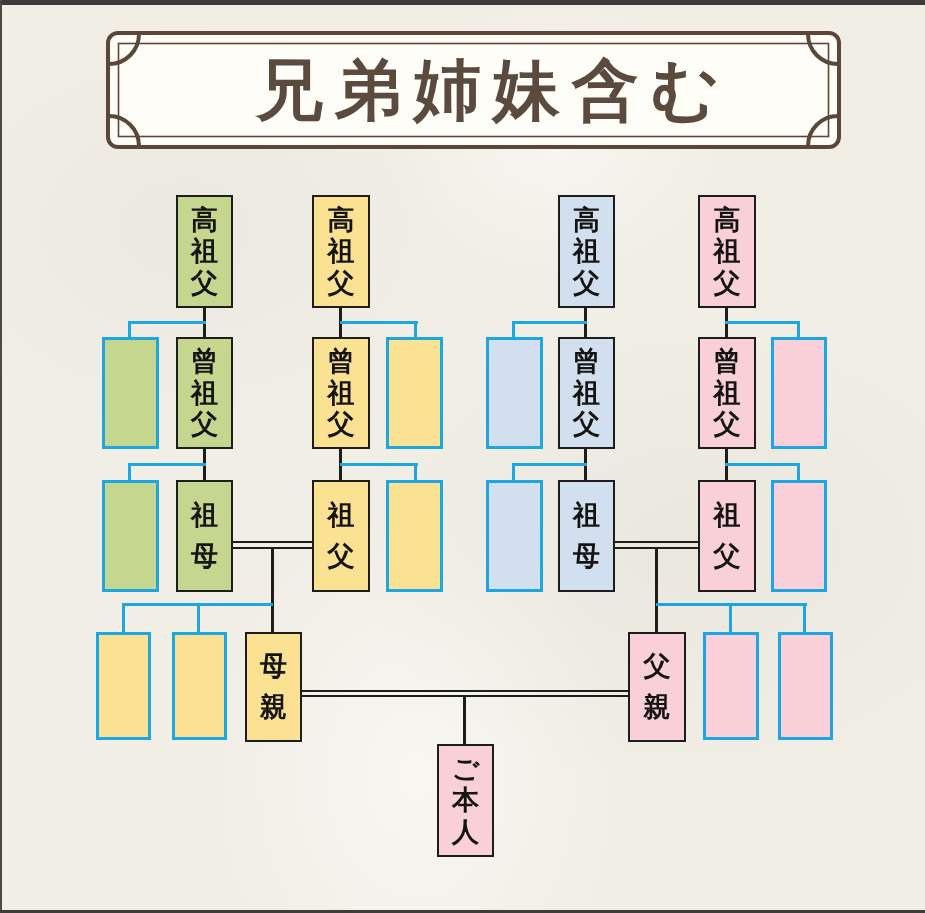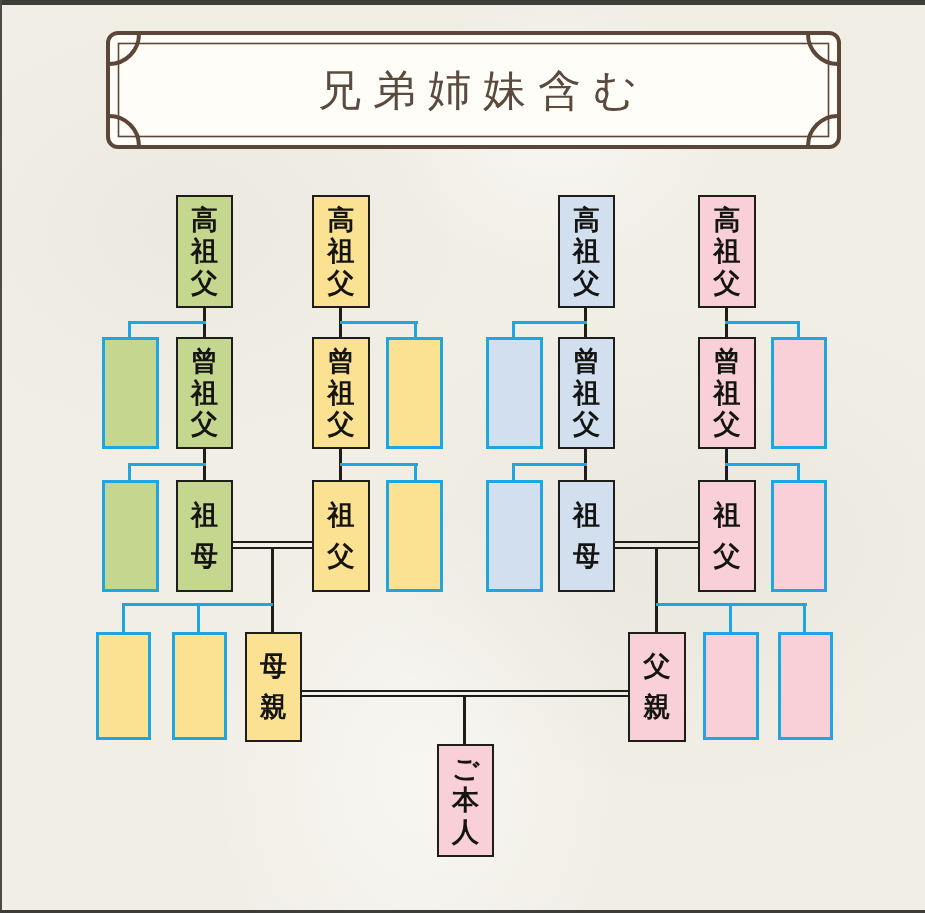--- a/index.html
+++ b/index.html
@@ -14,23 +14,23 @@
     font-family:"Liberation Serif","DejaVu Serif",serif;
   }
   .edge{position:absolute;background:#3c3c38;}
   .edge-top{left:0;top:0;width:925px;height:5px;}
   .edge-left{left:0;top:0;width:2px;height:913px;background:#4b4b45;}
   .edge-bottom{left:0;top:910px;width:925px;height:3px;}
 
   .banner{position:absolute;left:105px;top:30px;width:737px;height:120px;}
   .banner svg{position:absolute;left:0;top:0;}
   .banner-title{
-    position:absolute;left:4px;top:0;width:100%;height:100%;
+    position:absolute;left:14px;top:0;width:100%;height:100%;
     display:flex;align-items:center;justify-content:center;
-    font-size:43px;font-weight:400;color:#5b4a3e;letter-spacing:12px;
+    font-size:67px;font-weight:700;color:#5b4a3e;letter-spacing:12px;
     text-indent:12px;line-height:1;
   }
 
   .ln{position:absolute;}
   .black{background:#1d1d1b;}
   .blue{background:#1ea6e3;}
 
   .box{
     position:absolute;box-sizing:border-box;
     border:2.5px solid #1d1d1b;

